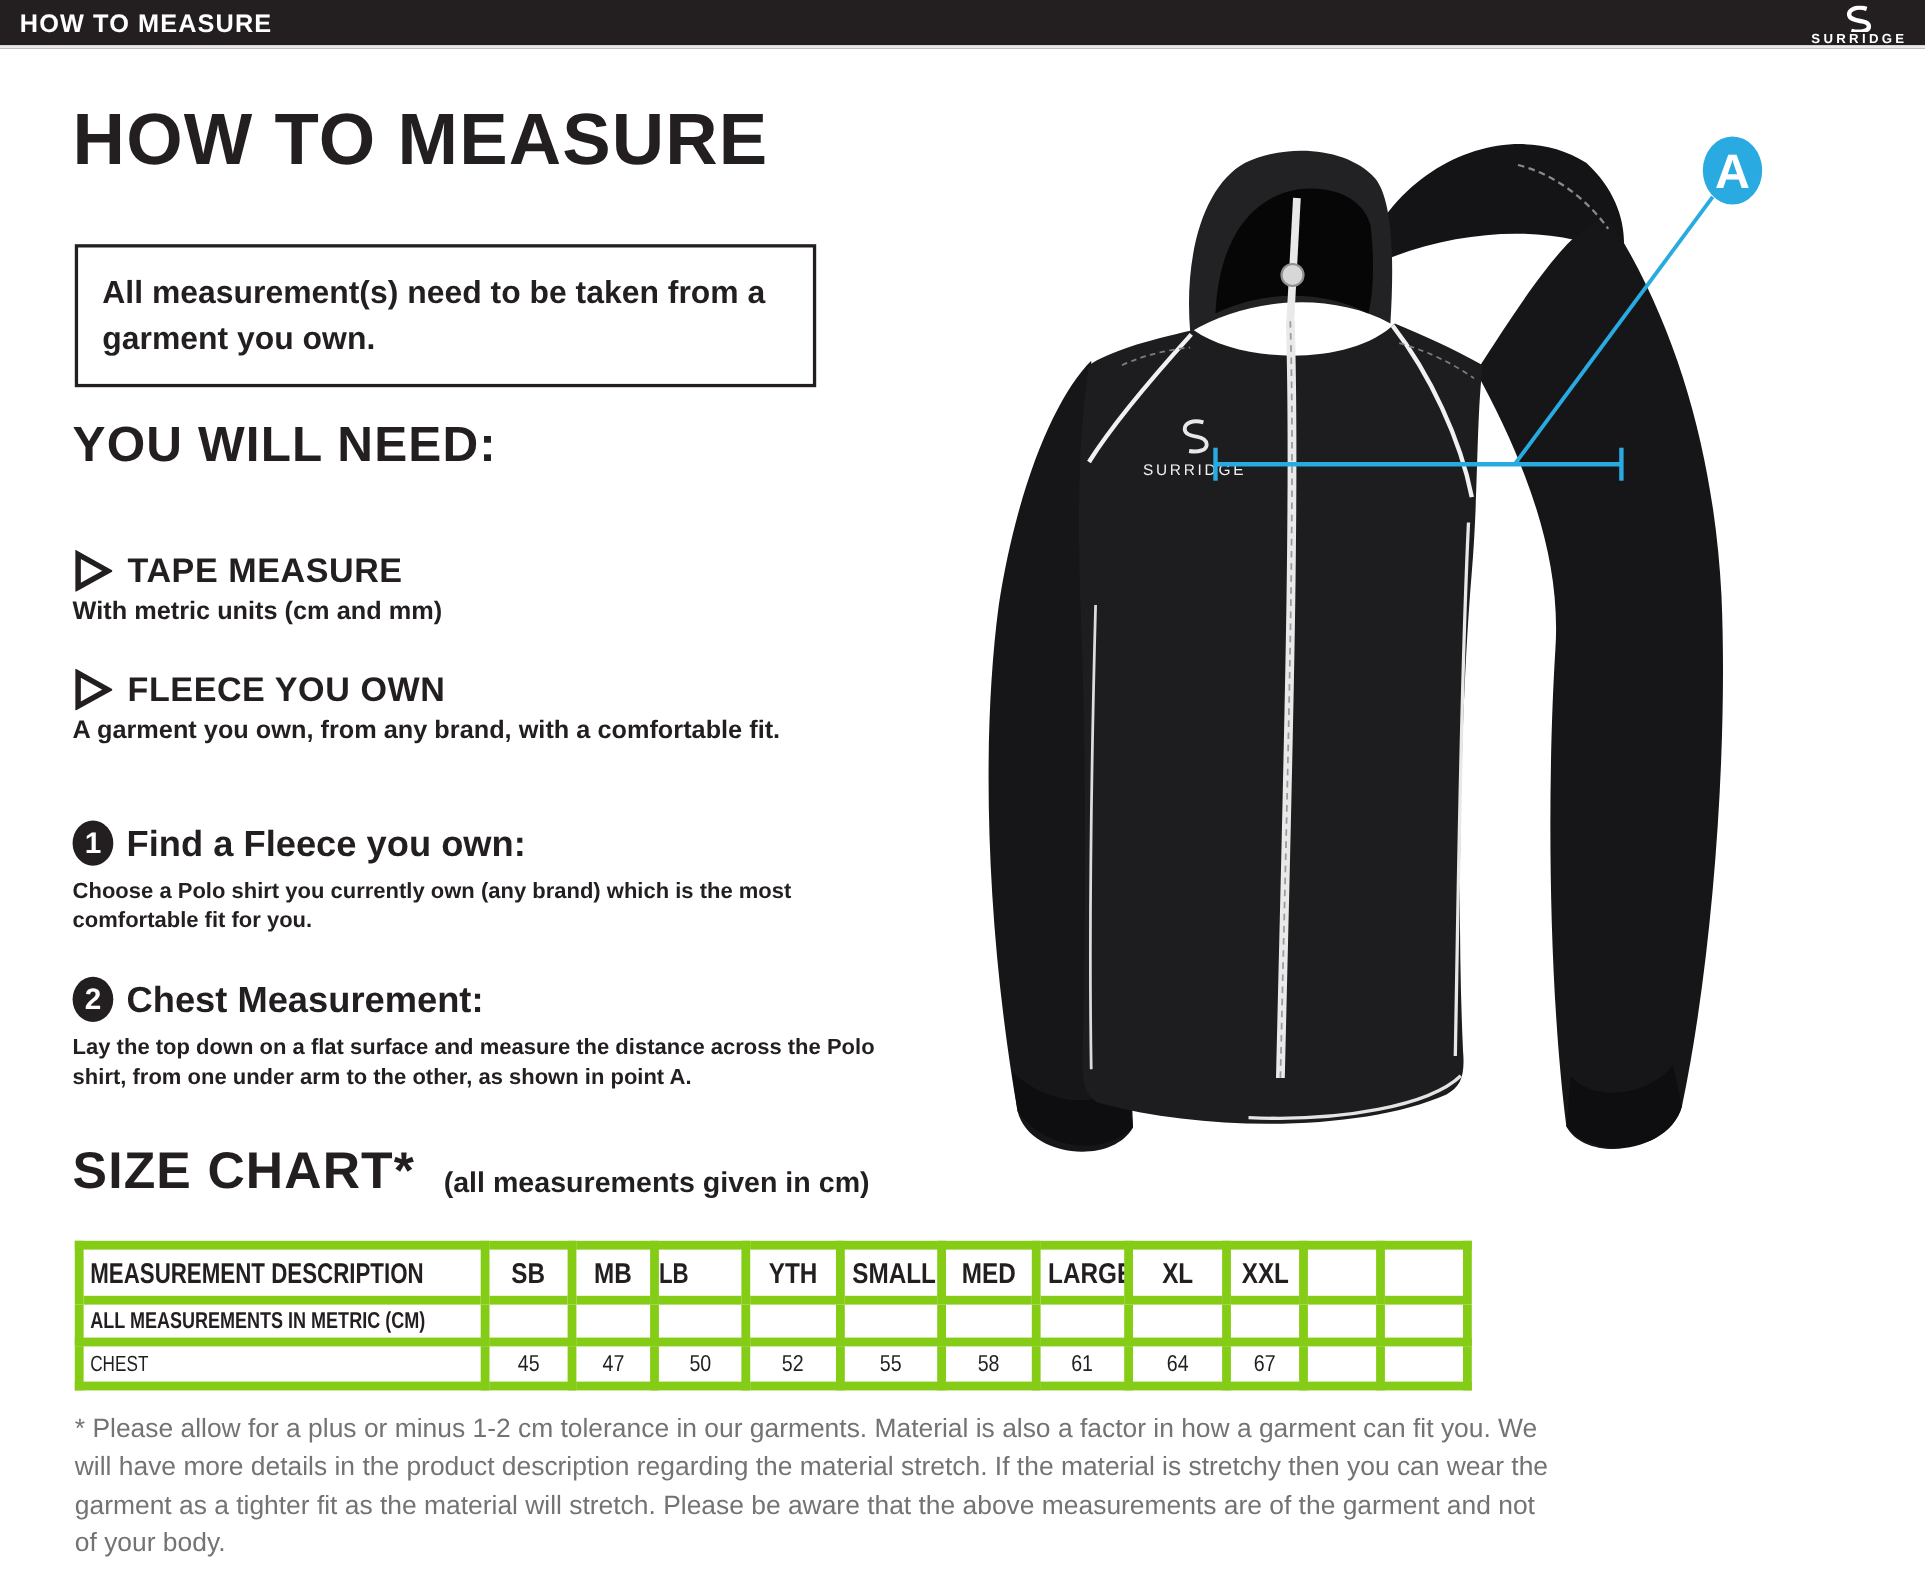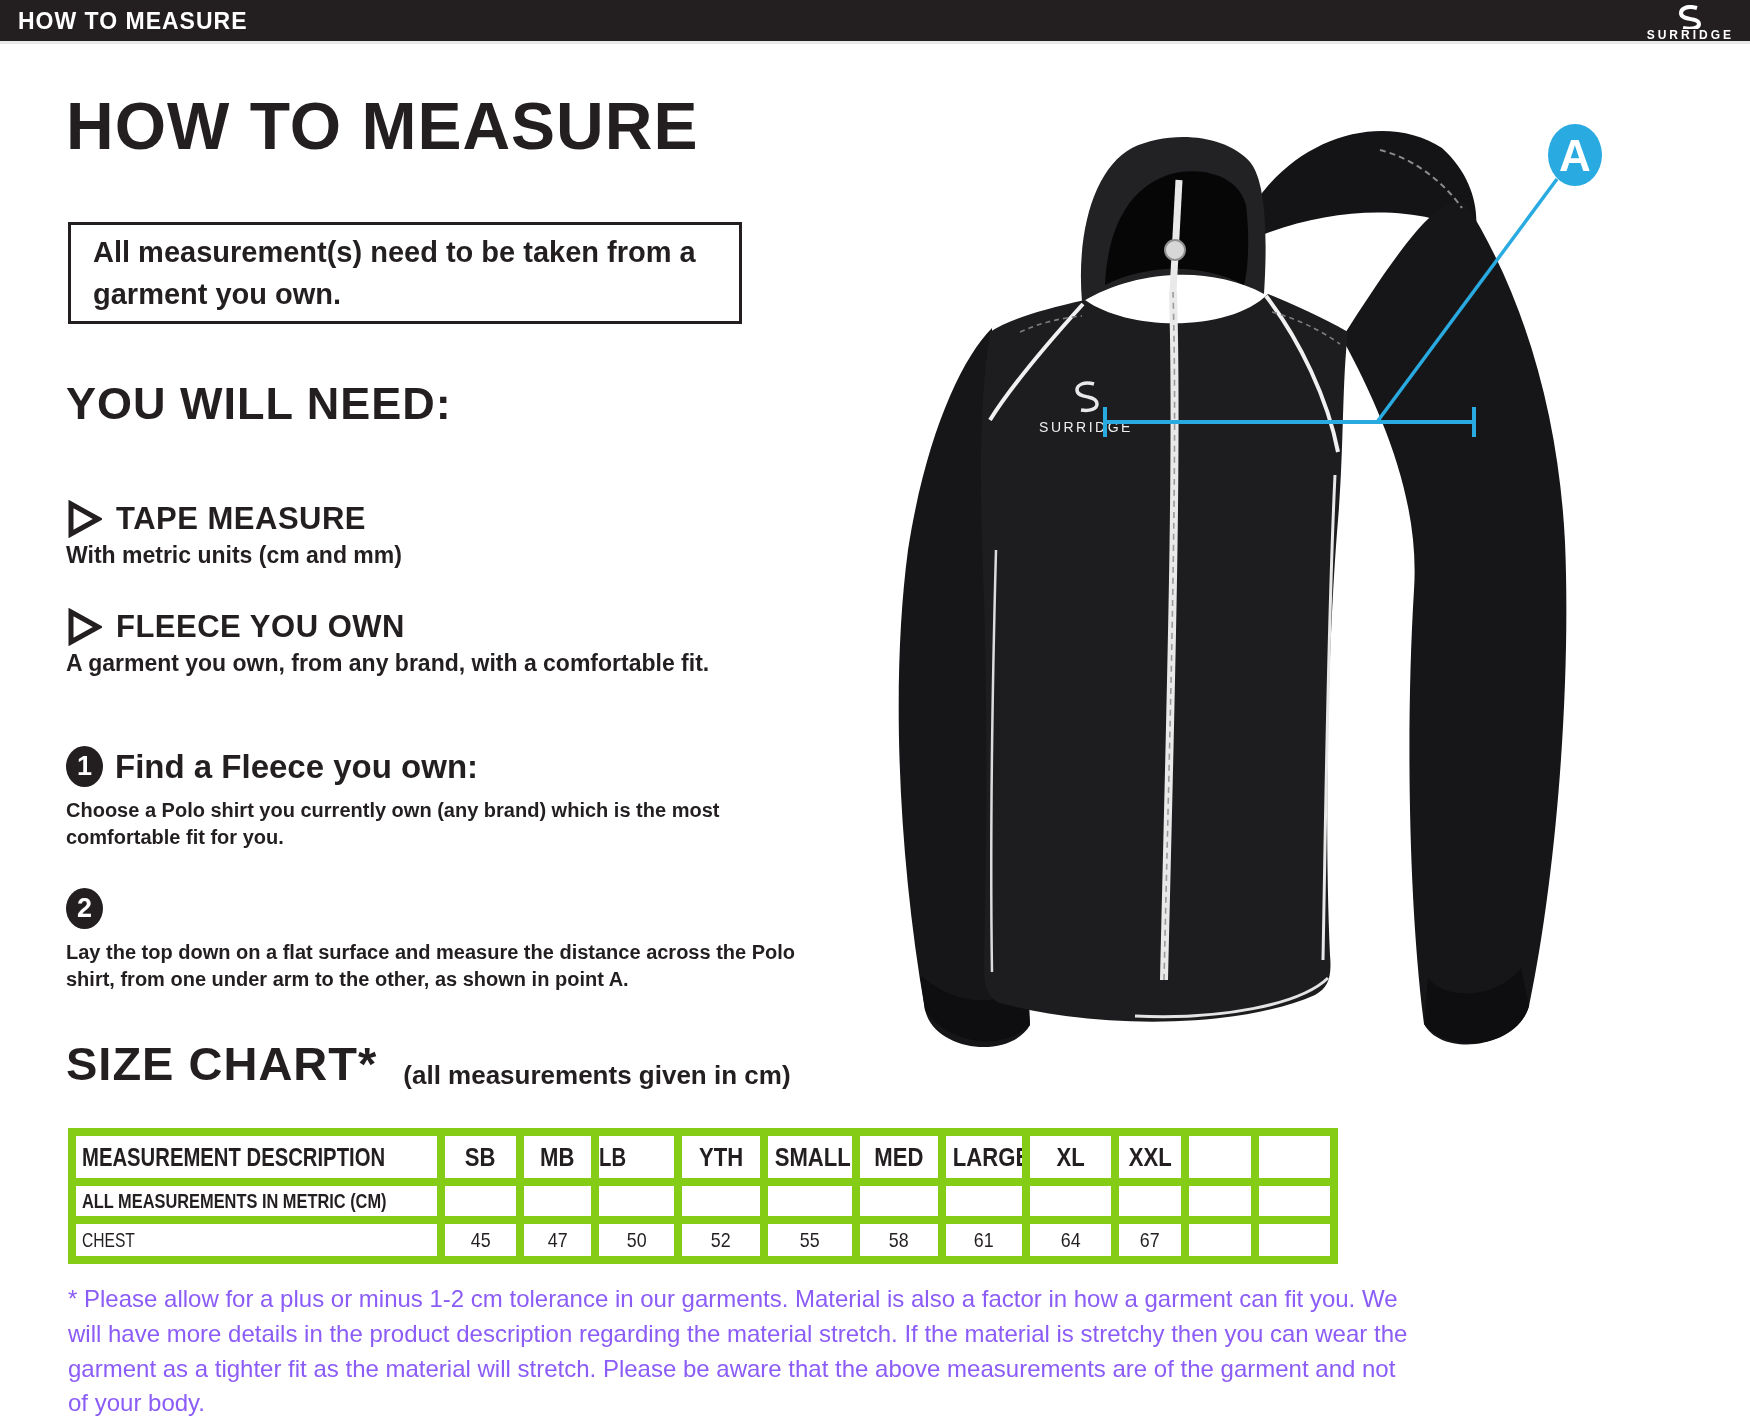--- a/index.html
+++ b/index.html
@@ -11,21 +11,21 @@
           border-bottom:3px solid #e9e9e9;}
   .topbar-title{position:absolute;left:18px;top:8px;font-size:23px;font-weight:800;
                 letter-spacing:1px;color:#fff;}
   .brand{position:absolute;right:16px;top:1px;height:40px;display:flex;flex-direction:column;
          align-items:center;justify-content:flex-end;}
   .brand-word{color:#fff;font-size:12px;font-weight:800;letter-spacing:3px;line-height:1;}
 
   
   .h1{position:absolute;left:66px;top:88px;font-size:66px;font-weight:800;letter-spacing:1px;}
   .notice{position:absolute;left:68px;top:222px;width:624px;border:3px solid #231f20;
-          padding:6px 22px;font-size:29px;font-weight:700;line-height:1.45;}
+          padding:20px 22px;font-size:29px;font-weight:700;line-height:1.45;}
   .ywn{position:absolute;left:66px;top:378px;font-size:45px;font-weight:800;letter-spacing:1px;}
 
   .need-item{position:absolute;left:66px;}
   .need-head{display:flex;align-items:center;gap:14px;}
   .need-title{font-size:31px;font-weight:800;letter-spacing:.5px;}
   .need-desc{font-size:23px;font-weight:700;margin-top:4px;}
 
   .step{position:absolute;left:66px;}
   .step-head{display:flex;align-items:center;gap:12px;}
   .badge{width:37px;height:41px;border-radius:50%;background:#231f20;color:#fff;
@@ -48,21 +48,21 @@
   tr.r2{height:38px;}
   tr.r2 td{font-size:21px;font-weight:700;text-align:left;padding-left:6px;}
   tr.r3{height:40px;}
   tr.r3 td{font-size:21px;font-weight:400;text-align:center;}
   tr.r3 td.desc{text-align:left;padding-left:6px;font-size:20px;}
   th.colLB{text-align:left!important;padding-left:5px;}
   .cond{display:inline-block;transform:scaleX(.78);transform-origin:0 50%;}
   .condc{display:inline-block;transform:scaleX(.85);transform-origin:50% 50%;}
 
   .footnote{position:absolute;left:68px;top:1282px;width:1345px;font-size:24px;font-weight:400;
-            line-height:1.45;color:#8b5cf6;}
+            line-height:1.45;color:#737373;}
 
   
   .diagram{position:absolute;left:880px;top:80px;width:760px;height:1000px;}
 </style>
 </head>
 <body>
 
 <div class="topbar">
   <div class="topbar-title">HOW TO MEASURE</div>
   <div class="brand">
@@ -103,20 +103,21 @@
   <div class="step-head">
     <span class="badge">1</span>
     <span class="step-title">Find a Fleece you own:</span>
   </div>
   <div class="step-desc">Choose a Polo shirt you currently own (any brand) which is the most comfortable fit for you.</div>
 </div>
 
 <div class="step" style="top:888px;width:760px;">
   <div class="step-head">
     <span class="badge">2</span>
+    <span class="step-title">Chest Measurement:</span>
   </div>
   <div class="step-desc">Lay the top down on a flat surface and measure the distance across the Polo shirt, from one under arm to the other, as shown in point A.</div>
 </div>
 
 <div class="sc-head">
   <span class="sc-title">SIZE CHART*</span>
   <span class="sc-sub">(all measurements given in cm)</span>
 </div>
 
 <table class="size">

